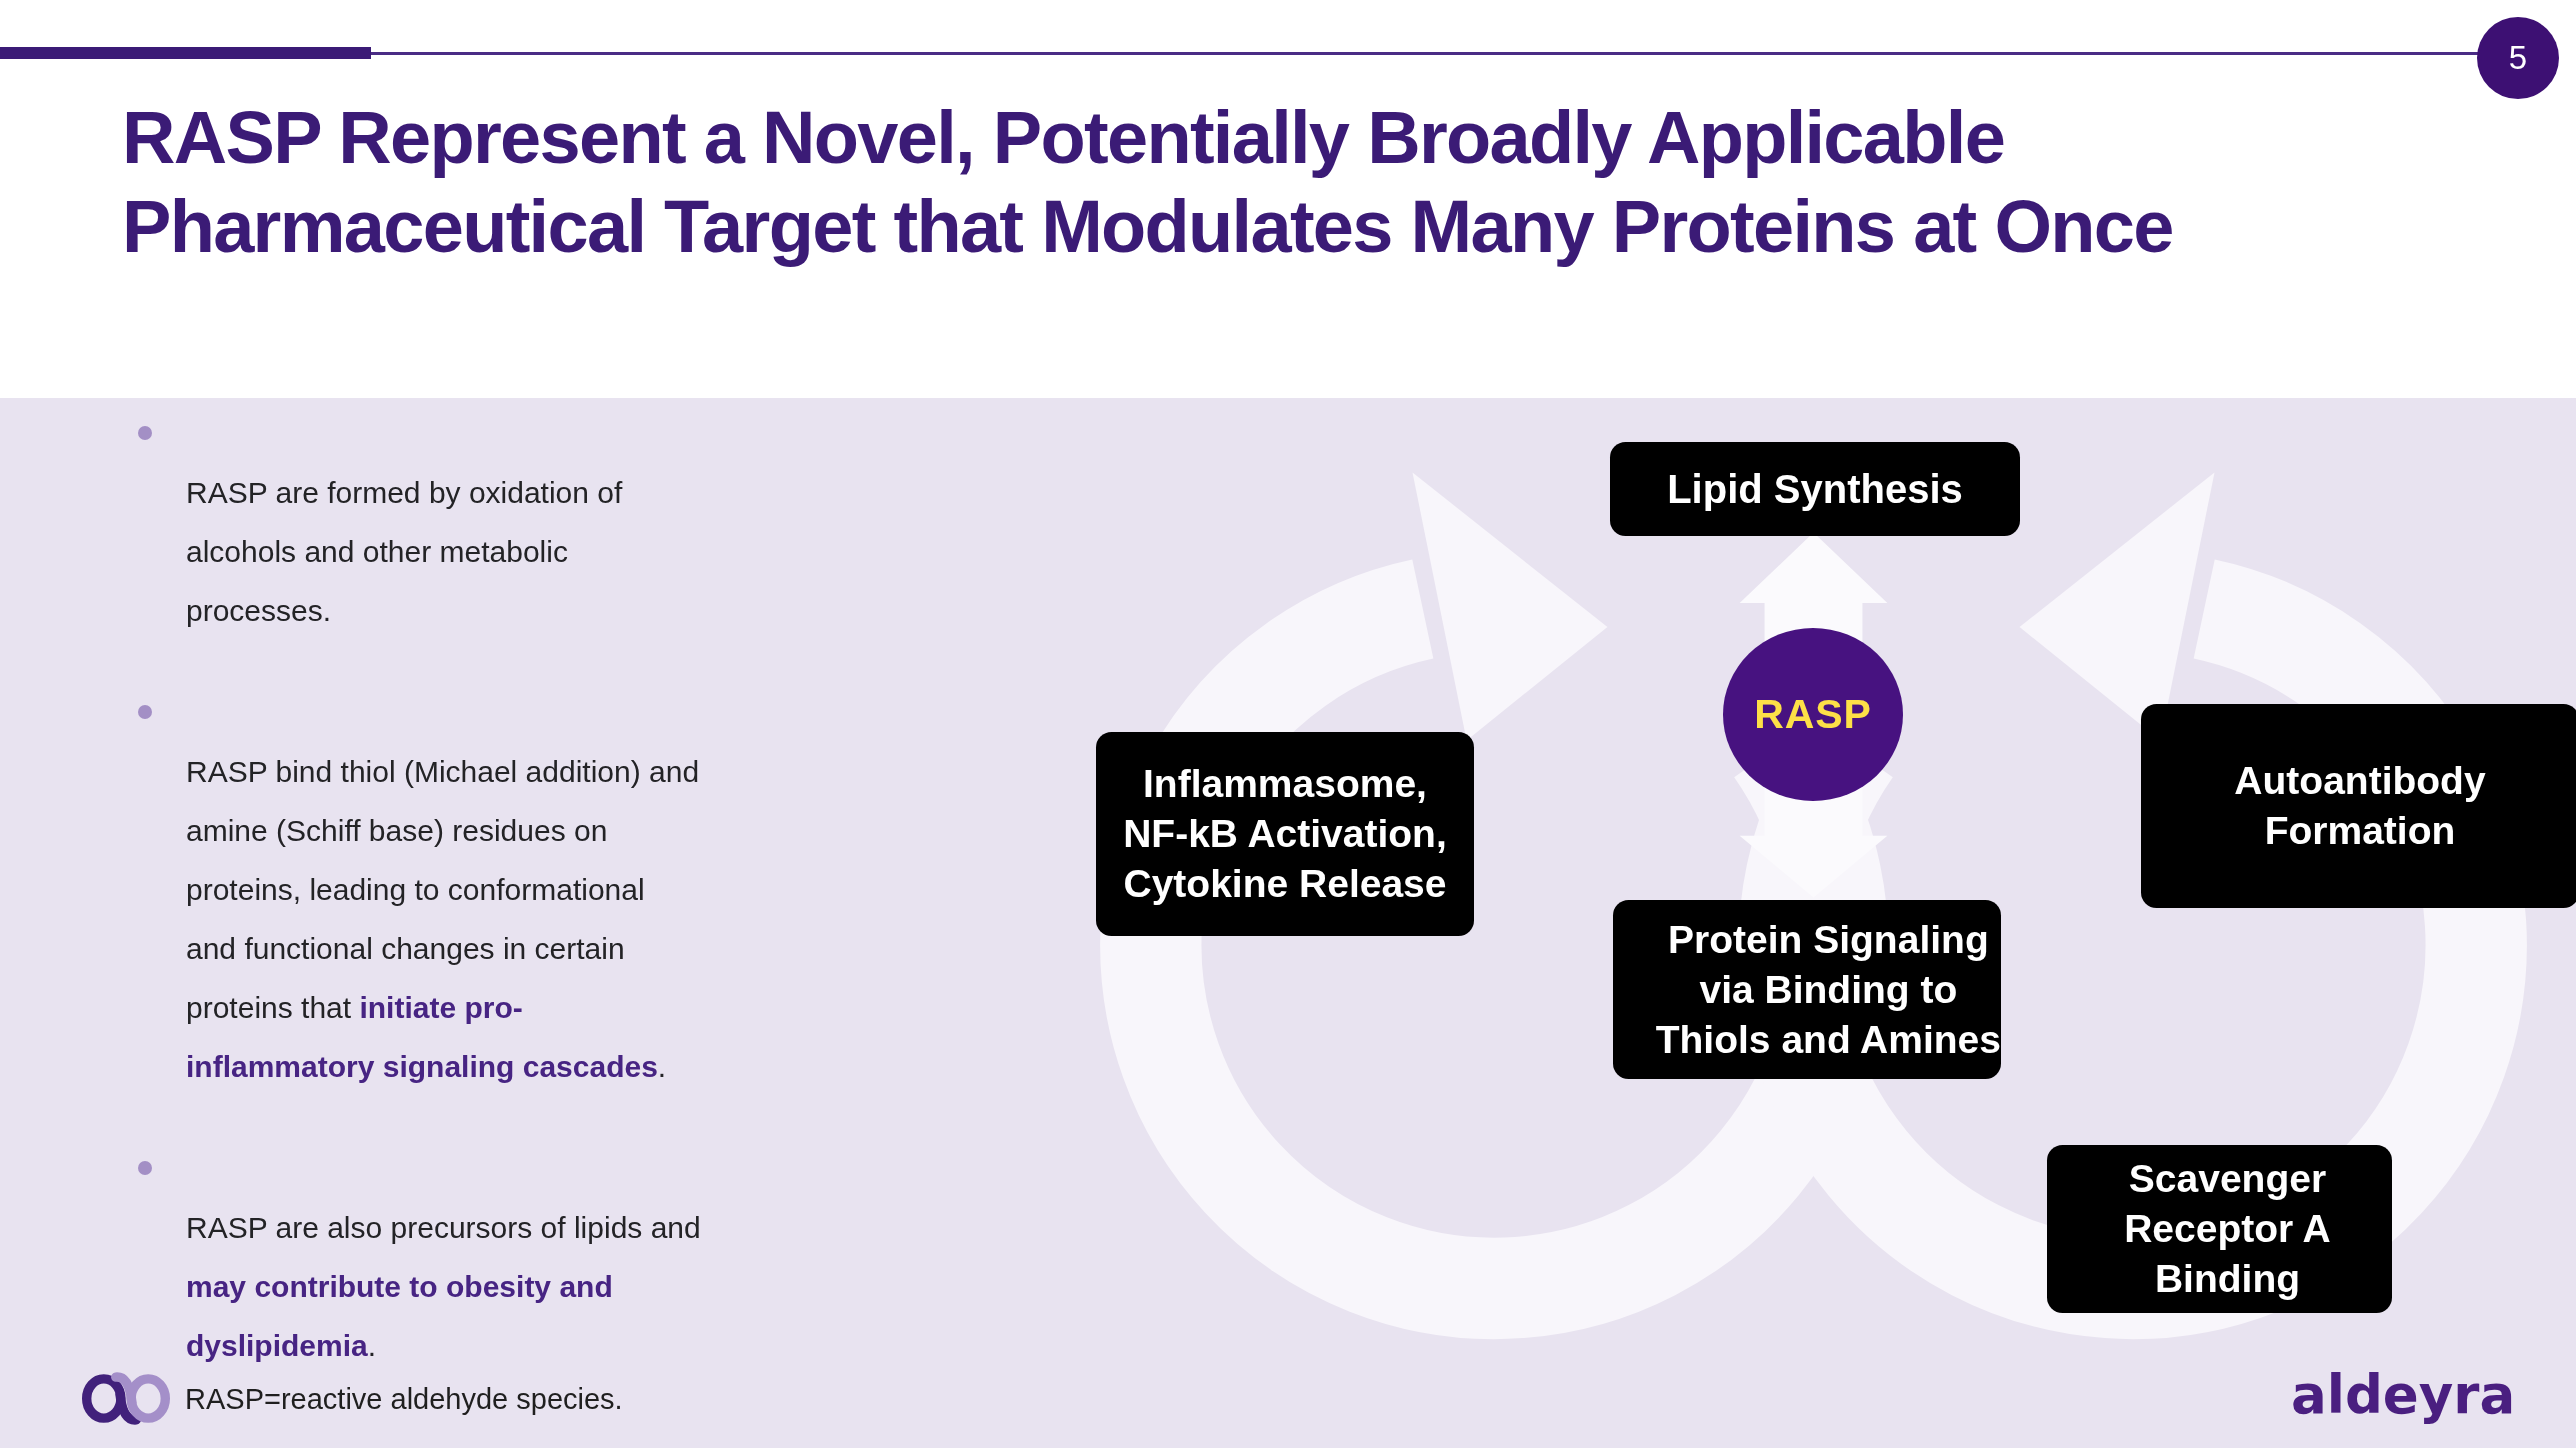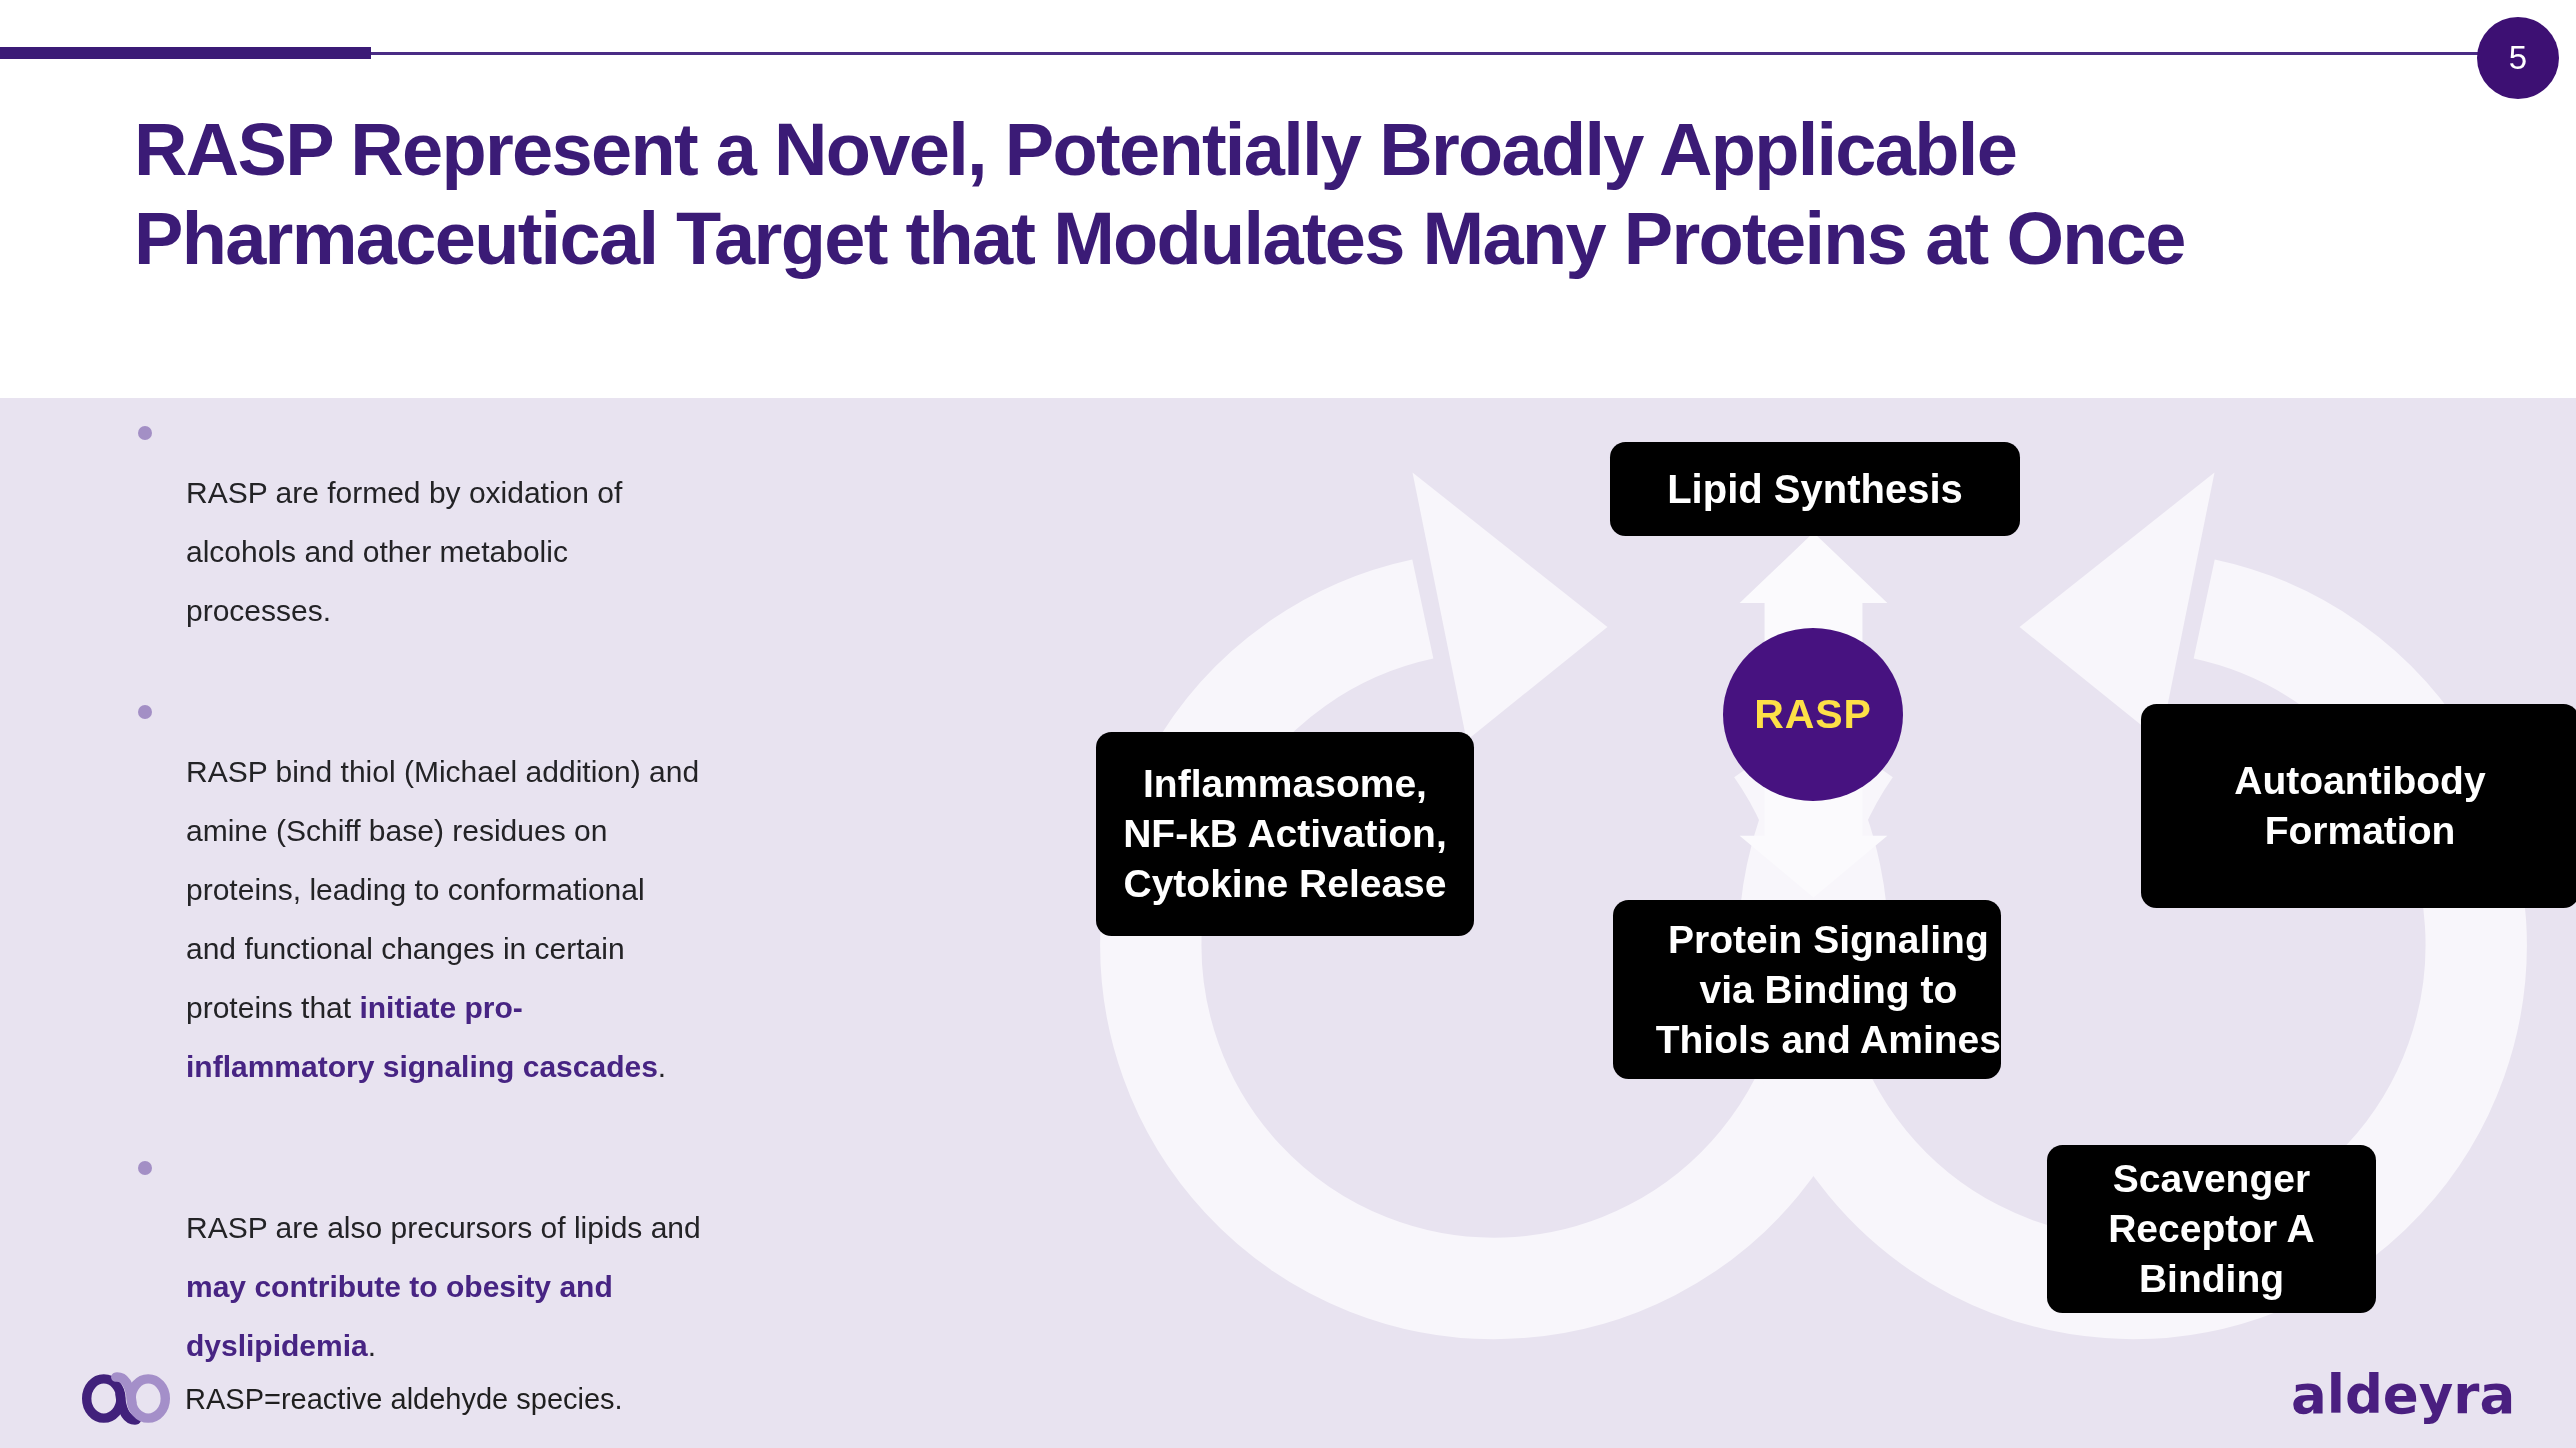--- a/index.html
+++ b/index.html
@@ -40,21 +40,21 @@
     position:absolute;background:#000000;color:#ffffff;font-weight:bold;
     border-radius:15.5px;display:flex;align-items:center;justify-content:center;
     text-align:center;z-index:3;font-size:39px;line-height:50px;
   }
   .dbox span{white-space:pre-line;}
   .box-lipid{left:1610px;top:442px;width:410px;height:94px;font-size:40px;}
   .box-inflammasome{left:1096px;top:732px;width:378px;height:204px;}
   .box-autoantibody{left:2141px;top:704px;width:438px;height:204px;}
   .box-protein{left:1613px;top:900px;width:388px;height:179px;justify-content:flex-end;}
   .box-receptor{left:1242px;top:1145px;width:326px;height:165px;}
-  .box-scavenger{left:2047px;top:1145px;width:329px;height:168px;}
+  .box-scavenger{left:2047px;top:1145px;width:329px;height:168px;padding-left:16px;}
   
   .logo-mark{position:absolute;left:79px;top:1372px;z-index:2;}
   .footnote{position:absolute;left:185px;top:1382px;font-size:29px;line-height:34px;color:#1f1f1f;z-index:2;}
   .wordmark{
     position:absolute;left:2291px;top:1364px;z-index:2;
     font-size:53px;font-weight:bold;color:#4a1f80;letter-spacing:0px;
     font-family:"DejaVu Sans","Liberation Sans",sans-serif;
   }
 </style>
 </head>
@@ -62,21 +62,21 @@
 
 <div class="slide">
 
   <div class="body-bg"></div>
 
   <div class="rule-thin"></div>
   <div class="rule-thick"></div>
   <div class="page-circle">
     <span>5</span>
   </div>
-  <h1 class="title" style="margin:16px;">RASP Represent a Novel, Potentially Broadly Applicable
+  <h1 class="title" style="margin:4px;">RASP Represent a Novel, Potentially Broadly Applicable
 Pharmaceutical Target that Modulates Many Proteins at Once</h1>
 
   <ul class="bullets">
     <li>
       <span class="dot"></span><span>RASP are formed by oxidation of
 alcohols and other metabolic
 processes.</span><span class="hl"></span><span></span>
     </li>
     <li>
       <span class="dot"></span><span>RASP bind thiol (Michael addition) and

